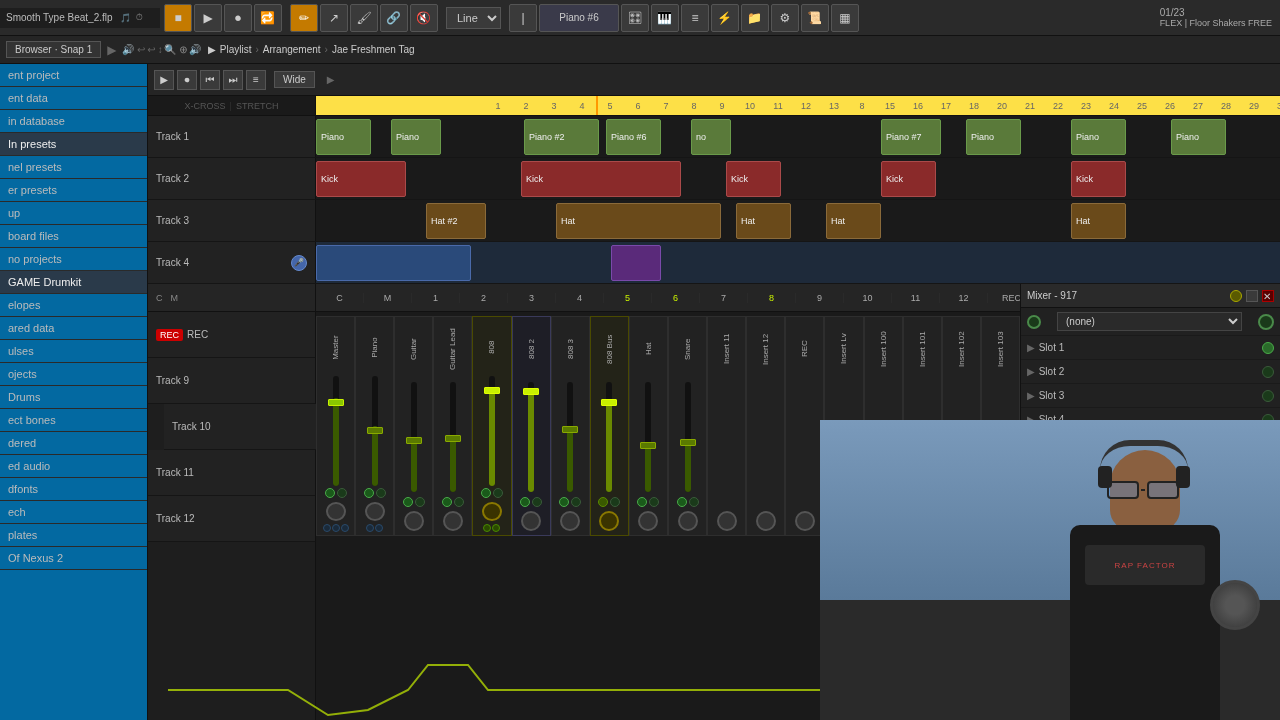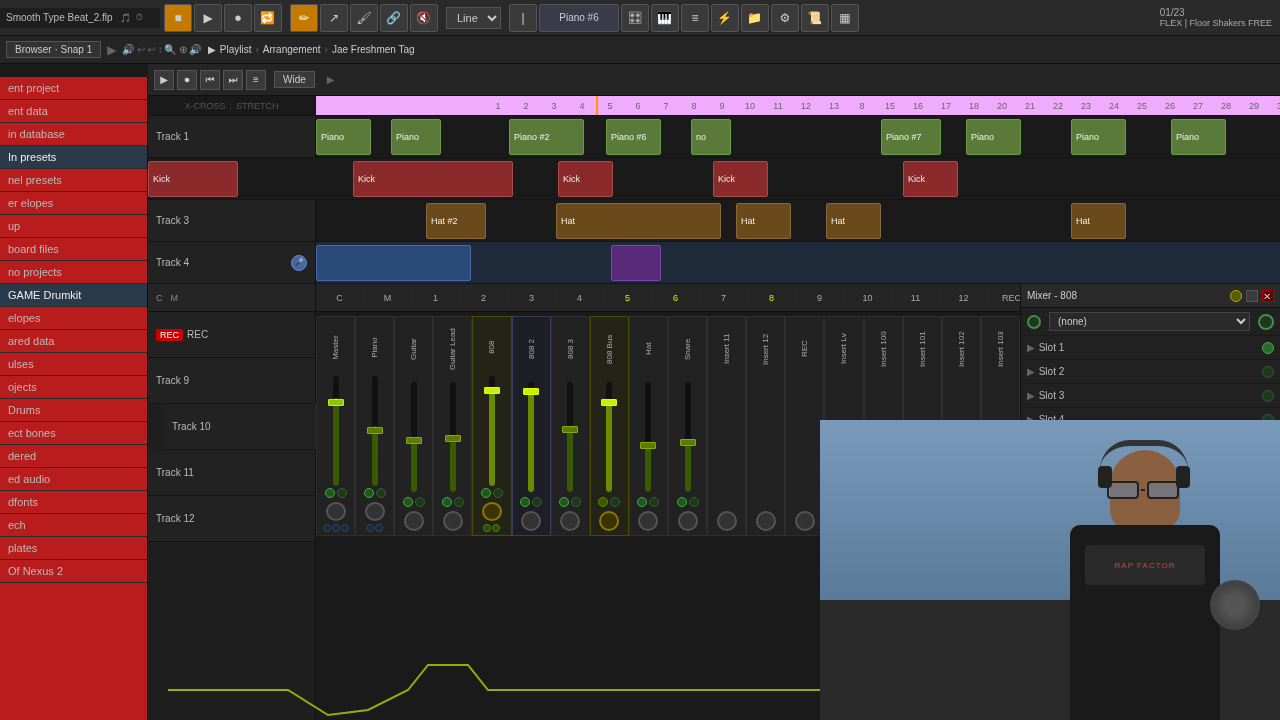--- a/index.html
+++ b/index.html
@@ -19,34 +19,34 @@
     #browser-bar { width: 100%; height: 28px; background: #252525; display: flex; align-items: center; padding: 0 6px; gap: 6px; border-bottom: 1px solid #111; font-size: 10px; color: #aaa; }
     .browser-snap { background: #333; border: 1px solid #555; padding: 2px 8px; font-size: 10px; color: #ccc; }
     .breadcrumb { display: flex; align-items: center; gap: 4px; font-size: 10px; color: #aaa; }
     .breadcrumb span { color: #ccc; }
     .breadcrumb .sep { color: #666; }
 
     
     #main { display: flex; width: 100%; height: calc(720px - 64px); }
 
     
-    #sidebar { width: 148px; min-width: 148px; background: #b91c1c; border-right: 1px solid #111; overflow-y: auto; display: flex; flex-direction: column; margin-top: 13px; }
+    #sidebar { width: 148px; min-width: 148px; background: #0369a1; border-right: 1px solid #111; overflow-y: auto; display: flex; flex-direction: column; }
     .sidebar-item { padding: 5px 8px; font-size: 11px; color: #bbb; cursor: pointer; border-bottom: 1px solid #2a2a2a; white-space: nowrap; overflow: hidden; text-overflow: ellipsis; }
     .sidebar-item.active { background: #2a3a4a; color: #eee; }
 
     
     #content { flex: 1; display: flex; flex-direction: column; overflow: hidden; }
 
     
     #playlist { background: #1c1c1c; flex: 0 0 220px; display: flex; flex-direction: column; overflow: hidden; }
     #playlist-header { height: 32px; background: #252525; display: flex; align-items: center; padding: 0 6px; gap: 8px; border-bottom: 1px solid #111; }
     .playlist-controls { display: flex; align-items: center; gap: 3px; }
     .pl-btn { width: 20px; height: 20px; background: #3a3a3a; border: 1px solid #555; display: flex; align-items: center; justify-content: center; font-size: 10px; color: #ccc; cursor: pointer; }
     .mode-btn { padding: 2px 8px; background: #3a3a3a; border: 1px solid #555; color: #ccc; font-size: 10px; cursor: pointer; }
-    #timeline { height: 20px; background: #f0abfc; border-bottom: 1px solid #111; display: flex; align-items: center; overflow: hidden; position: relative; }
+    #timeline { height: 20px; background: #fde047; border-bottom: 1px solid #111; display: flex; align-items: center; overflow: hidden; position: relative; }
     .timeline-ruler { display: flex; align-items: center; height: 100%; margin-left: 168px; flex: 1; }
     .timeline-mark { font-size: 9px; color: #666; min-width: 28px; text-align: center; }
     .playhead { position: absolute; left: 448px; top: 0; width: 2px; height: 100%; background: #ff9800; }
     #tracks-area { flex: 1; overflow-y: auto; overflow-x: hidden; }
     .track-row { height: 42px; display: flex; border-bottom: 1px solid #151515; }
     .track-label { width: 168px; min-width: 168px; background: #222; display: flex; align-items: center; padding: 0 8px; font-size: 10px; color: #aaa; border-right: 1px solid #111; }
     .track-label-text { font-size: 10px; color: #bbb; }
     .track-content { flex: 1; position: relative; background: #1a1a1a; overflow: hidden; }
     .clip { position: absolute; height: 36px; top: 3px; border-radius: 2px; display: flex; align-items: center; padding: 0 4px; font-size: 9px; color: #eee; overflow: hidden; cursor: pointer; }
     .clip-piano { background: #5a7a3a; border: 1px solid #6a9a4a; }
@@ -147,21 +147,21 @@
 </div>
 
 <div id="main">
 
   <div id="sidebar">
     <div class="sidebar-item">ent project</div>
     <div class="sidebar-item">ent data</div>
     <div class="sidebar-item">in database</div>
     <div class="sidebar-item active">In presets</div>
     <div class="sidebar-item">nel presets</div>
-    <div class="sidebar-item">er elopes</div>
+    <div class="sidebar-item">er presets</div>
     <div class="sidebar-item">up</div>
     <div class="sidebar-item">board files</div>
     <div class="sidebar-item">no projects</div>
     <div class="sidebar-item active">GAME Drumkit</div>
     <div class="sidebar-item">elopes</div>
     <div class="sidebar-item">ared data</div>
     <div class="sidebar-item">ulses</div>
     <div class="sidebar-item">ojects</div>
     <div class="sidebar-item">Drums</div>
     <div class="sidebar-item">ect bones</div>
@@ -235,21 +235,21 @@
           <div class="track-label">
             <div class="track-label-text">Track 1</div>
           </div>
           <div class="track-content">
             <div class="clip clip-piano" style="left:0px;width:55px;">
                 <span>Piano</span>
               </div>
             <div class="clip clip-piano" style="left:75px;width:50px;">
                 <span>Piano</span>
               </div>
-            <div class="clip clip-piano" style="left:193px;width:75px;text-align:right;">
+            <div class="clip clip-piano" style="left:208px;width:75px;text-align:right;">
                 <span>Piano #2</span>
               </div>
             <div class="clip clip-piano" style="left:290px;width:55px;">
                 <span>Piano #6</span>
               </div>
             <div class="clip clip-piano" style="left:375px;width:40px;">
                 <span>no</span>
               </div>
             <div class="clip clip-piano" style="left:565px;width:60px;">
                 <span>Piano #7</span>
@@ -260,20 +260,23 @@
             <div class="clip clip-piano" style="left:755px;width:55px;">
                 <span>Piano</span>
               </div>
             <div class="clip clip-piano" style="left:855px;width:55px;">
                 <span>Piano</span>
               </div>
           </div>
         </div>
 
         <div class="track-row">
+          <div class="track-label">
+            <div class="track-label-text">Track 2</div>
+          </div>
           <div class="track-content">
             <div class="clip clip-kick" style="left:0px;width:90px;">
                 <span>Kick</span>
               </div>
             <div class="clip clip-kick" style="left:205px;width:160px;">
                 <span>Kick</span>
               </div>
             <div class="clip clip-kick" style="left:410px;width:55px;">
                 <span>Kick</span>
               </div>
@@ -592,29 +595,29 @@
 
         <div style="position:absolute;bottom:0;left:168px;right:260px;height:60px;pointer-events:none;z-index:5;">
           <svg width="100%" height="60" xmlns="http://www.w3.org/2000/svg">
             <path d="M0,30 L60,30 L120,30 L160,55 L200,50 L240,30 L260,5 L300,5 L320,30 L380,30 L420,30 L460,30 L500,30 L540,30 L580,30 L620,30 L660,30 L700,30 L740,30 L780,30 L820,30 L860,30" stroke="#c8f000" stroke-width="2" fill="none" opacity="0.7"></path>
           </svg>
         </div>
       </div>
 
       <div id="mixer-panel">
         <div id="mixer-panel-header">
-          <span>Mixer - 808</span>
+          <span>Mixer - 917</span>
           <div style="display:flex;gap:4px;margin-left:auto;">
             <div style="width:12px;height:12px;border-radius:50%;background:#5a5a00;border:1px solid #aaa800;cursor:pointer;"></div>
             <div style="width:12px;height:12px;background:#3a3a3a;border:1px solid #555;cursor:pointer;"></div>
             <div style="width:12px;height:12px;background:#5a0000;border:1px solid #aa0000;cursor:pointer;">✕</div>
           </div>
         </div>
 
-        <div style="display:flex;align-items:center;padding:4px 6px;border-bottom:1px solid #1a1a1a;gap:4px;">
+        <div style="display:flex;align-items:center;padding:4px 6px;border-bottom:1px solid #1a1a1a;gap:12px;">
           <div style="width:14px;height:14px;border-radius:50%;background:#1a3a1a;border:2px solid #4a8a4a;"></div>
           <select class="none-dropdown">
             <option>(none)</option>
           </select>
           <div style="width:16px;height:16px;border-radius:50%;background:#1a3a1a;border:2px solid #4a8a4a;"></div>
         </div>
 
         <div class="slot-list">
           <div class="slot-item">
             <span class="slot-arrow">▶</span>

